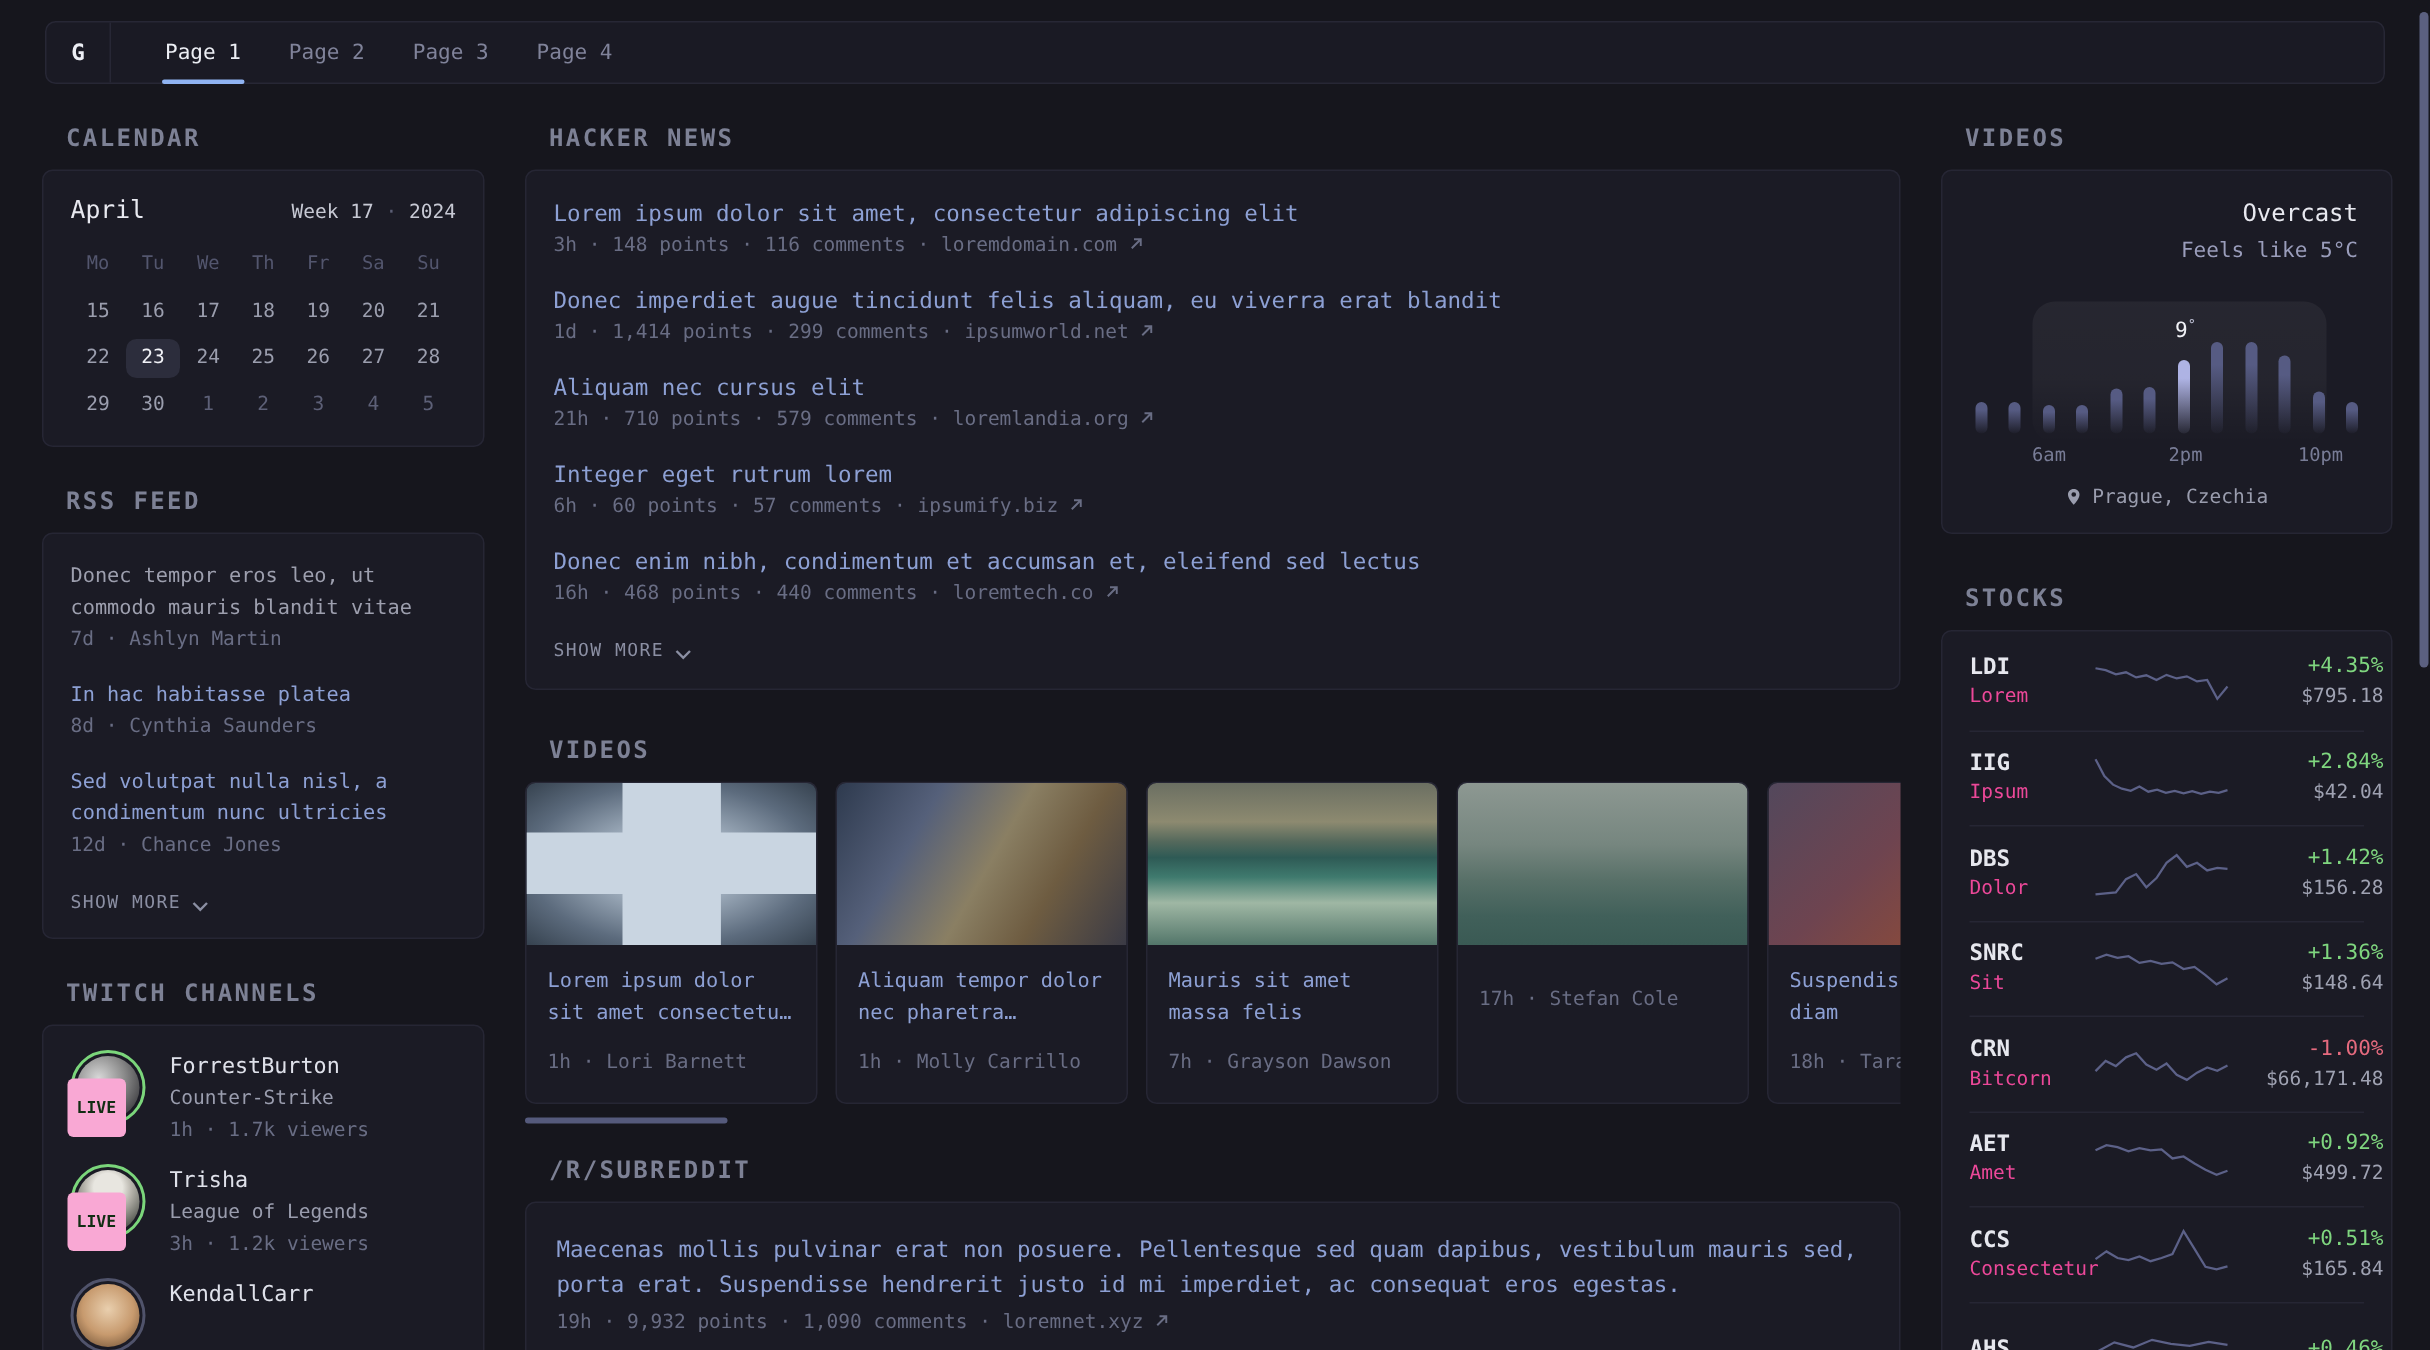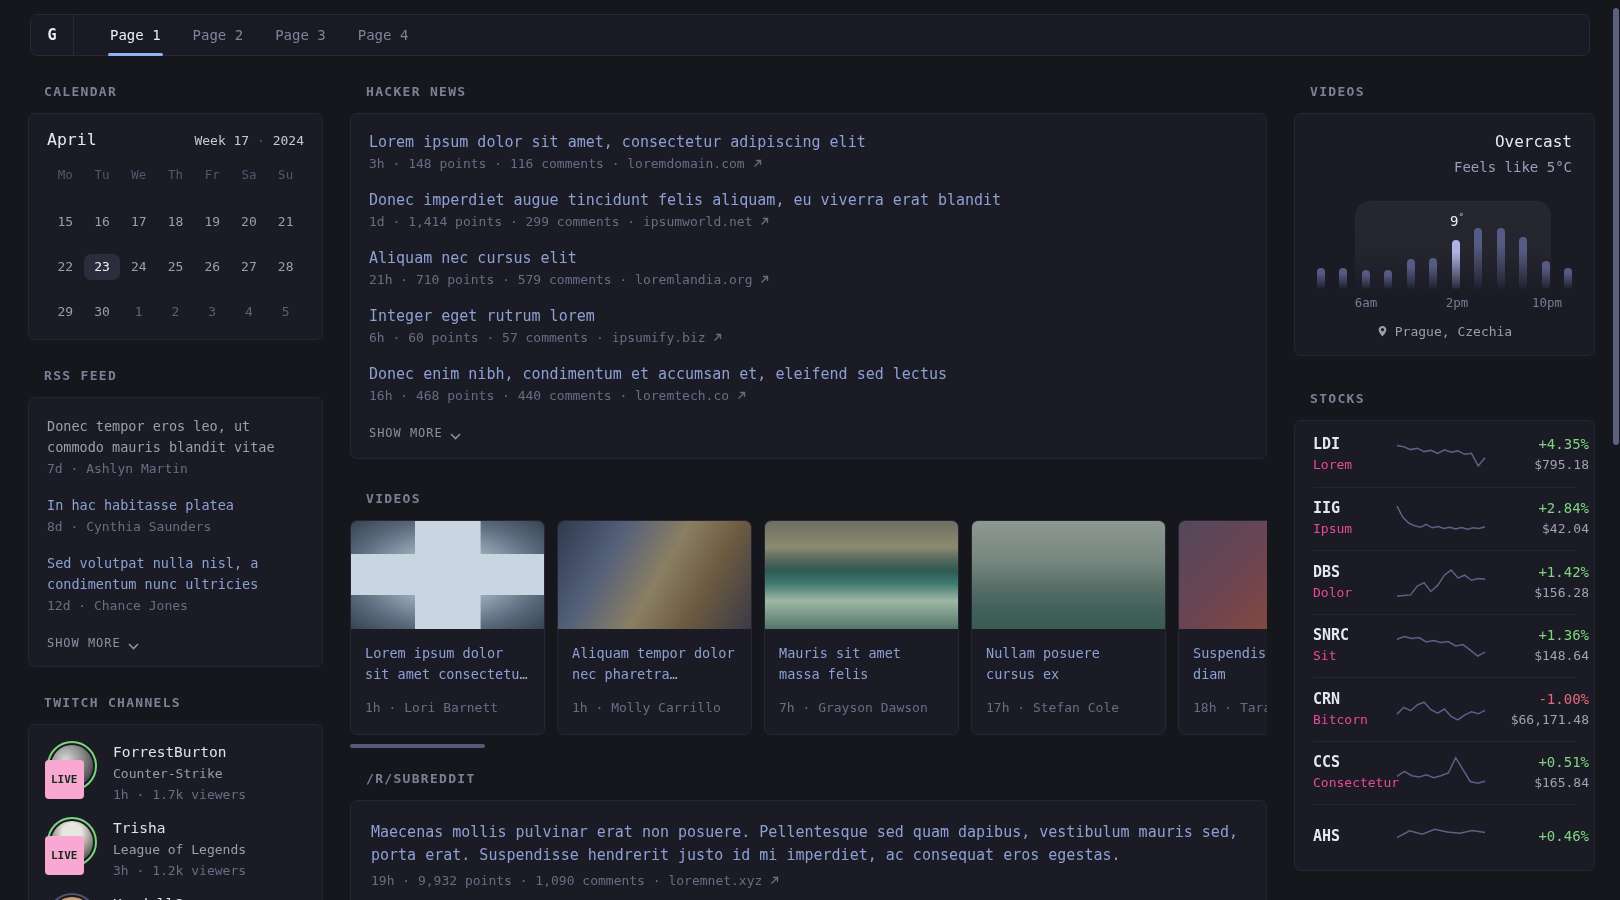--- a/index.html
+++ b/index.html
@@ -18,30 +18,30 @@
           justify-content:center; color:#eceef4; font-weight:bold; font-size:15px; }
   .tabs { display:flex; padding-left:20px; }
   .tab { position:relative; display:flex; align-items:center; padding:0 16px;
          color:#80839a; font-size:14px; cursor:pointer; }
   .tab.active { color:#eceef4; }
   .tab.active::after { content:""; position:absolute; left:14px; right:14px; bottom:-1px;
          height:3px; border-radius:2px; background:#8fb3f2; }
   
   .layout { display:grid; grid-template-columns:295px 917px 301px; column-gap:27px;
             margin-left:28px; align-items:start; }
-  .section-title { margin:29px 0 15px 16px; font-size:13px; line-height:13px;
+  .section-title { margin:29px 0 15px 16px; font-size:16px; line-height:13px;
                    letter-spacing:.1em; color:#7d8195; font-weight:bold; }
   .card { background:#1b1b25; border:1px solid #262634; border-radius:7px; }
   
   .cal { padding:16px 18px 14px; }
   .cal-head { display:flex; justify-content:space-between; align-items:baseline; }
   .cal-month { font-size:16.5px; color:#e8e9f0;text-align:center; }
   .cal-week { font-size:13px; color:#c7c9d4; }
   .cal-week .dot { color:#5b5e75; }
-  .cal-grid { display:grid; grid-template-columns:repeat(7,1fr); margin-top:16px; row-gap:19px; }
+  .cal-grid { display:grid; grid-template-columns:repeat(7,1fr); margin-top:16px; row-gap:5px; }
   .cal-dow { text-align:center; font-size:12.5px; color:#53566e; padding:2px 0 8px; }
   .cal-cell { text-align:center; font-size:13px; color:#9b9eae; height:26px; line-height:26px; }
   .cal-cell.out { color:#5d6077; }
   .cal-cell.sel { background:#2c2d3c; border-radius:7px; color:#f0f1f6; }
   
   .rss { padding:18px 18px 16px; }
   .feed-item { margin-bottom:16px; }
   .feed-title { display:block; color:#8da0d4; font-size:13.5px; line-height:21px; cursor:pointer; }
   .feed-item.read .feed-title { color:#9d9fae; }
   .meta { color:#696d84; font-size:13px; line-height:21px; }
@@ -311,24 +311,20 @@
           <span class="vid-title">
               <span style="display:block">Mauris sit amet</span>
               <span style="display:block">massa felis</span>
             </span>
           <div class="meta vid-meta">7h · Grayson Dawson</div>
         </div>
       </div>
       <div class="vid-card">
         <div class="thumb thumb-4"></div>
         <div class="vid-body">
-          <span class="vid-title">
-              <span style="display:block">Nullam posuere</span>
-              <span style="display:block">cursus ex</span>
-            </span>
           <div class="meta vid-meta">17h · Stefan Cole</div>
         </div>
       </div>
       <div class="vid-card">
         <div class="thumb thumb-5"></div>
         <div class="vid-body">
           <span class="vid-title">
               <span style="display:block">Suspendisse</span>
               <span style="display:block">diam</span>
             </span>
@@ -455,20 +451,35 @@
               <polyline points="0.0,25.1 7.7,18.3 15.4,21.7 23.1,15.9 30.8,13.2 38.5,20.7 46.2,24.1 53.8,20.0 61.5,27.5 69.2,30.9 76.9,26.1 84.6,22.7 92.3,24.8 100.0,21.4" vector-effect="non-scaling-stroke"></polyline>
             </svg>
           </div>
         <div class="st-right">
             <div class="stock-change down">-1.00%</div>
             <div class="st-price">$66,171.48</div>
           </div>
       </div>
       <div class="stock-row">
         <div>
+            <div class="st-sym">AET</div>
+            <div class="st-name">Amet</div>
+          </div>
+        <div class="spark-wrap">
+            <svg class="spark" viewBox="0 0 100 40" preserveAspectRatio="none">
+              <polyline points="0.0,13.9 8.3,10.5 16.7,11.8 25.0,14.6 33.3,12.5 41.7,13.9 50.0,13.2 58.3,19.3 66.7,18.0 75.0,22.7 83.3,26.8 91.7,30.2 100.0,27.5" vector-effect="non-scaling-stroke"></polyline>
+            </svg>
+          </div>
+        <div class="st-right">
+            <div class="stock-change up">+0.92%</div>
+            <div class="st-price">$499.72</div>
+          </div>
+      </div>
+      <div class="stock-row">
+        <div>
             <div class="st-sym">CCS</div>
             <div class="st-name">Consectetur</div>
           </div>
         <div class="spark-wrap">
             <svg class="spark" viewBox="0 0 100 40" preserveAspectRatio="none">
               <polyline points="0.0,23.4 8.3,18.3 16.7,22.7 25.0,24.1 33.3,21.7 41.7,24.8 50.0,22.7 58.3,20.0 66.7,4.7 75.0,16.6 83.3,28.5 91.7,30.2 100.0,28.2" vector-effect="non-scaling-stroke"></polyline>
             </svg>
           </div>
         <div class="st-right">
             <div class="stock-change up">+0.51%</div>

